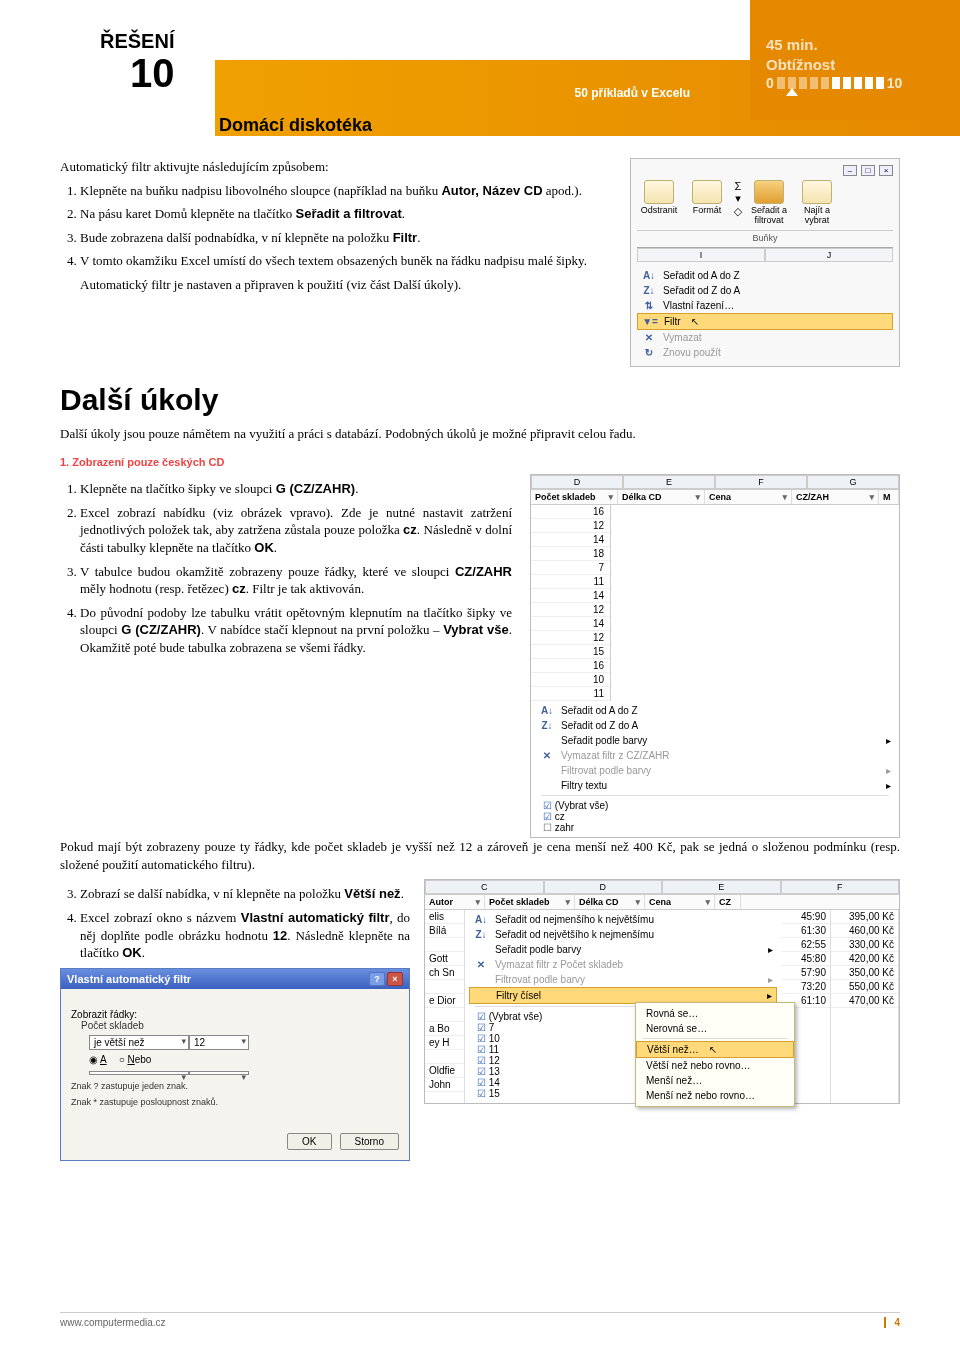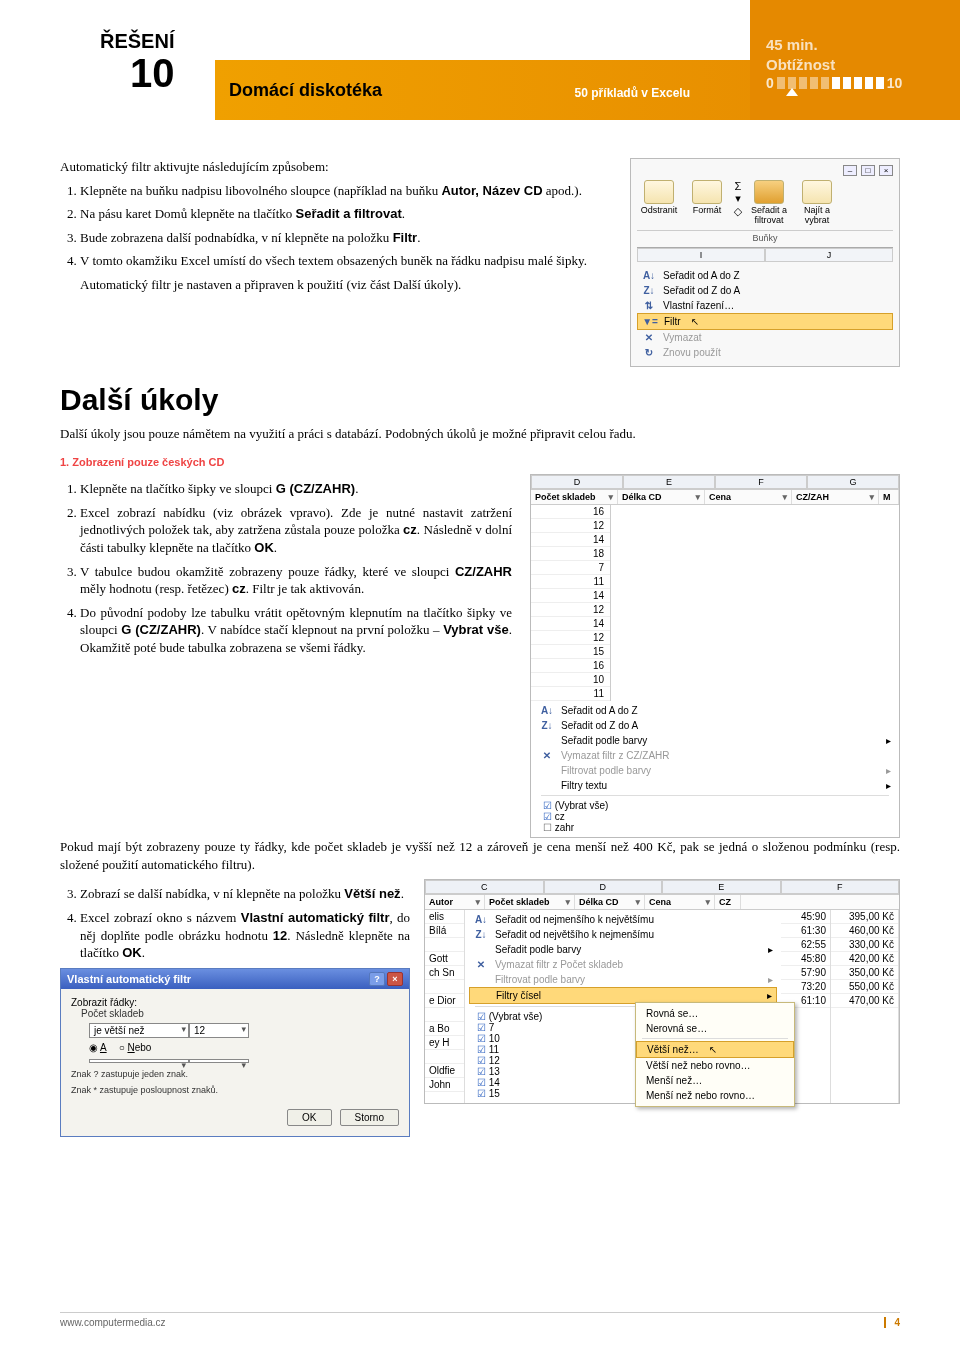--- a/index.html
+++ b/index.html
@@ -2,21 +2,21 @@
 <html><head>
 <meta charset="utf-8">
 <style>
   * { box-sizing: border-box; margin: 0; padding: 0; }
   body { font-family: Georgia, 'Times New Roman', serif; font-size: 13px; color: #000; background: #fff; width: 960px; margin: 0 auto; position: relative; }
   .page { width: 960px; min-height: 1358px; padding: 30px 60px 40px 60px; position: relative; }
   .header { position: relative; height: 100px; margin-bottom: 28px; }
   .header-left { position: absolute; left: 40px; top: 0; }
   .reseni { font-family: Arial, sans-serif; font-size: 20px; font-weight: bold; }
   .big-num { font-family: Arial, sans-serif; font-size: 40px; font-weight: bold; line-height: 1; text-align: right; }
-  .subtitle-band { position: absolute; left: 155px; right: -60px; top: 30px; height: 60px; background: linear-gradient(to right, #f0a000 0%, #e58900 100%); display: flex; align-items: center; padding-left: 14px; }
+  .subtitle-band { position: absolute; left: 155px; right: -60px; top: 30px; height: 76px; background: linear-gradient(to right, #f0a000 0%, #e58900 100%); display: flex; align-items: flex-end; padding-left: 4px; }
   .subtitle { font-family: Arial, sans-serif; font-size: 18px; font-weight: bold; color: #000; }
   .mid-band { position: absolute; right: 210px; top: 0; font-family: Arial, sans-serif; font-size: 12px; font-weight: bold; color: #fff; height: 90px; display: flex; align-items: flex-end; padding-bottom: 20px; }
   .right-band { position: absolute; right: -60px; top: -30px; width: 210px; height: 120px; background: #e58900; color: #fff; font-family: Arial, sans-serif; font-weight: bold; padding: 36px 16px 10px 16px; }
   .time { font-size: 15px; color: rgba(255,255,255,0.75); }
   .diff-label { font-size: 15px; color: rgba(255,255,255,0.75); margin-top: 3px; }
   .diff-scale { display: flex; align-items: center; gap: 3px; margin-top: 2px; }
   .diff-scale .n { font-size: 14px; color: rgba(255,255,255,0.8); }
   .diff-tick { width: 8px; height: 12px; background: rgba(255,255,255,0.45); }
   .diff-tick.on { background: #fff; }
   .diff-marker { width: 0; height: 0; border-left: 6px solid transparent; border-right: 6px solid transparent; border-bottom: 8px solid #fff; margin-left: 20px; margin-top: -3px; }
@@ -61,21 +61,21 @@
   .s2-menu { flex: 1; padding: 2px 4px; }
 
   .row3 { display: flex; gap: 14px; margin-top: 6px; align-items: flex-start; }
   .row3 .left { flex: 0 0 350px; }
   .row3 .right { flex: 1; }
   .dlg { border: 1px solid #5a7cc0; font-family: Tahoma, sans-serif; font-size: 10px; background: #f4f3ee; }
   .dlg-title { background: linear-gradient(#6a8fe0,#3a5fbf); color: #fff; padding: 3px 6px; display: flex; justify-content: space-between; align-items: center; font-weight: bold; font-size: 11px; }
   .dlg-title .btns { display: flex; gap: 2px; }
   .dlg-title .btns div { width: 16px; height: 14px; background: #c54; border: 1px solid #933; color: #fff; text-align: center; line-height: 12px; font-size: 9px; border-radius: 2px; }
   .dlg-title .btns div.help { background: #7a9de8; border-color: #5577bb; }
-  .dlg-body { padding: 8px 10px; }
+  .dlg-body { padding: 20px 10px; }
   .dlg-row { display: flex; align-items: center; margin: 4px 0; }
   .sel { border: 1px solid #888; background: #fff; padding: 1px 14px 1px 4px; width: 100px; position: relative; }
   .sel::after { content: "▾"; position: absolute; right: 2px; top: 0; color: #555; font-size: 9px; }
   .dlg-radio { display: flex; gap: 12px; margin: 4px 0 6px 18px; font-size: 10px; }
   .dlg-note { font-size: 9px; color: #333; margin-top: 6px; }
   .dlg-btns { display: flex; justify-content: flex-end; gap: 8px; padding: 6px 10px 10px; }
   .btn { border: 1px solid #888; background: #f0f0e8; padding: 2px 14px; font-size: 10px; border-radius: 2px; }
 
   .shot3 { border: 1px solid #bbb; background: #fff; font-family: Tahoma, sans-serif; font-size: 10px; }
   .s3-head { display: flex; background: #fbfbfb; border-bottom: 1px solid #ccc; }

